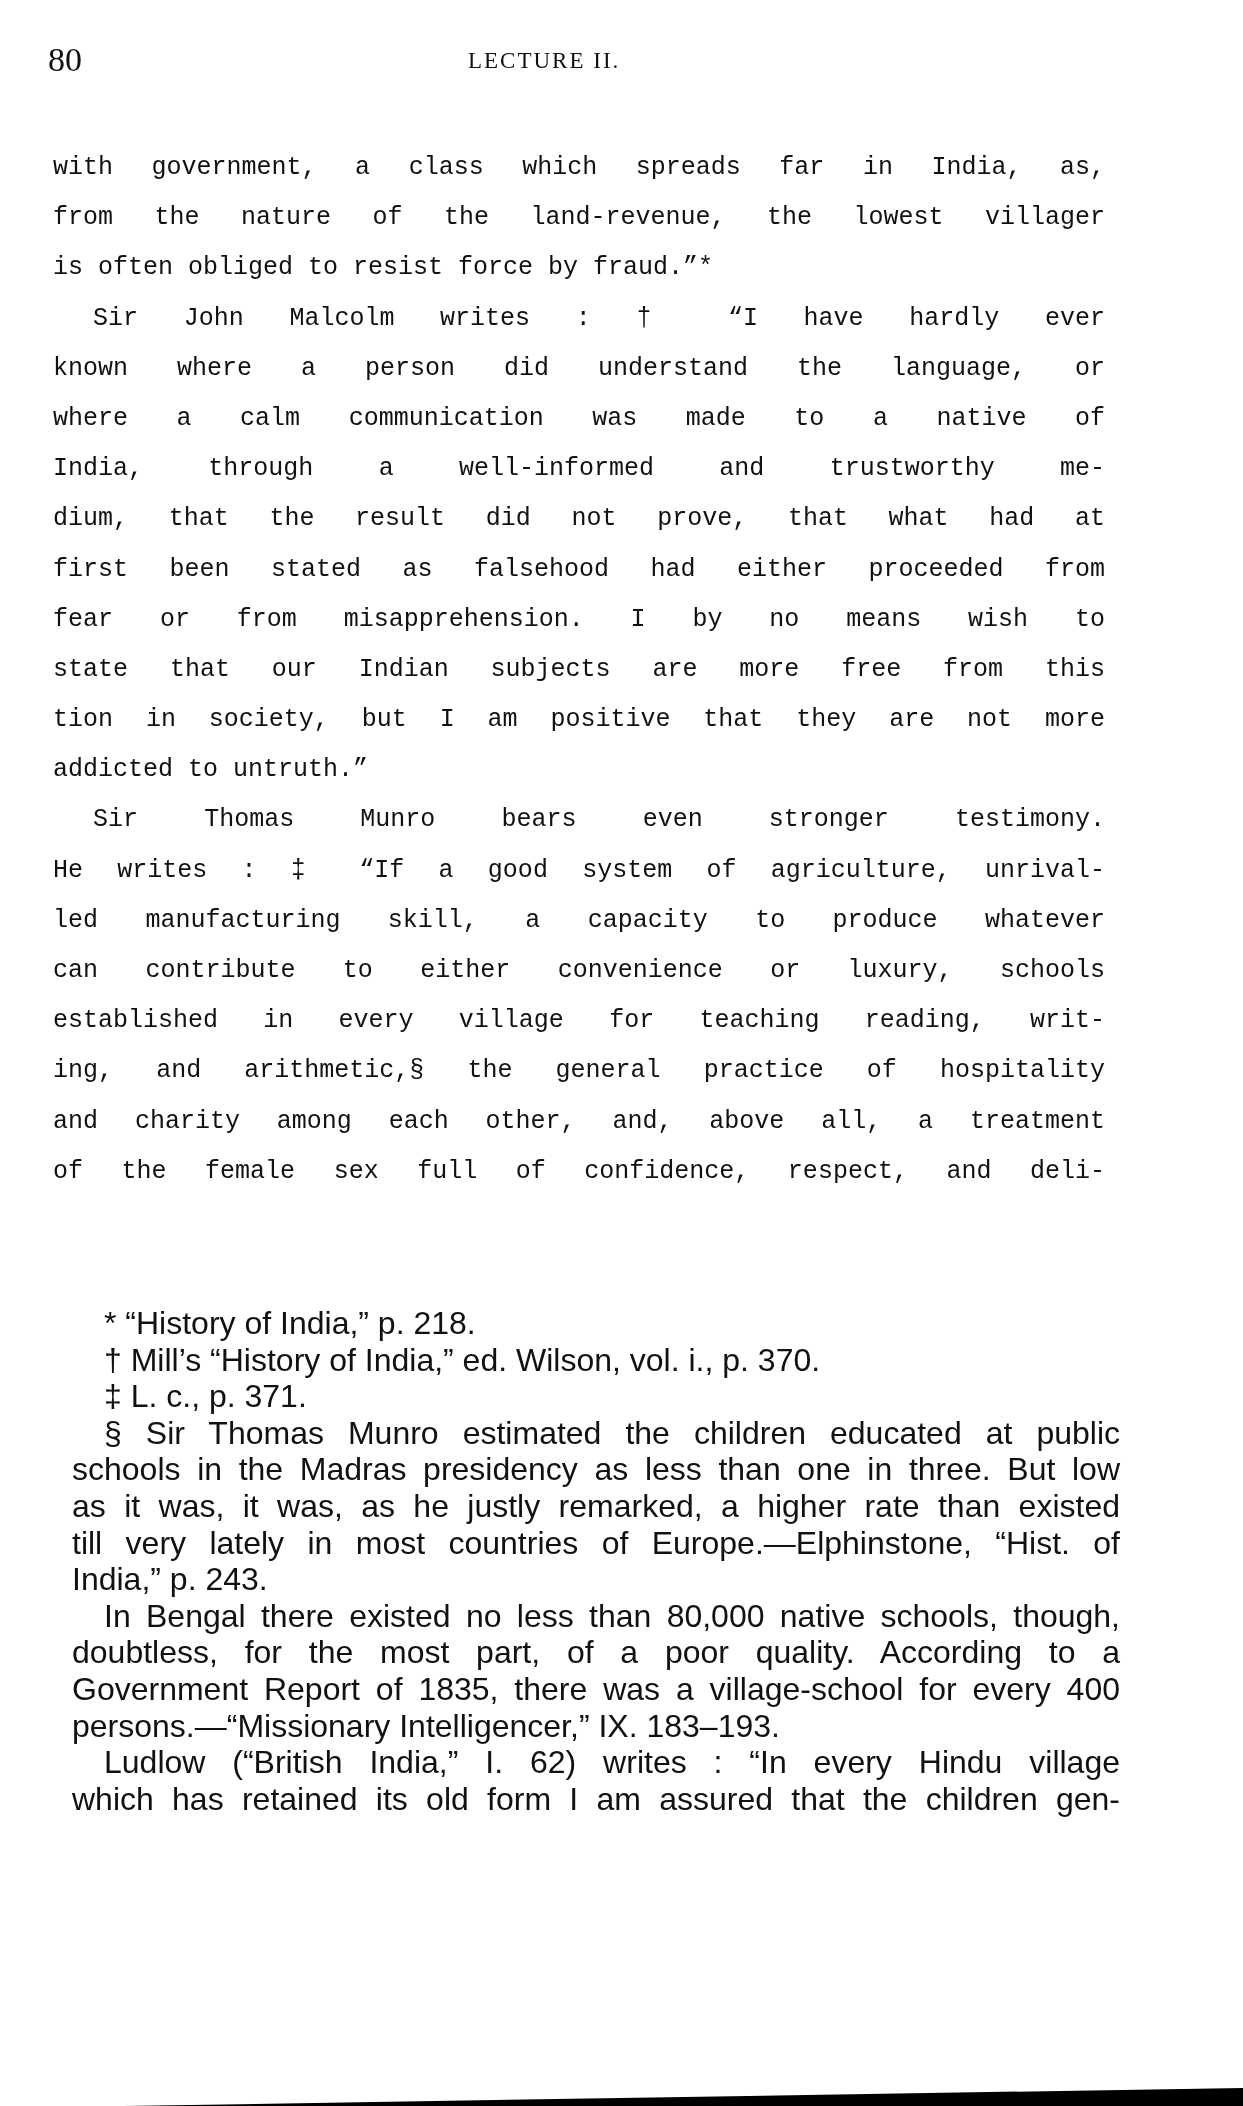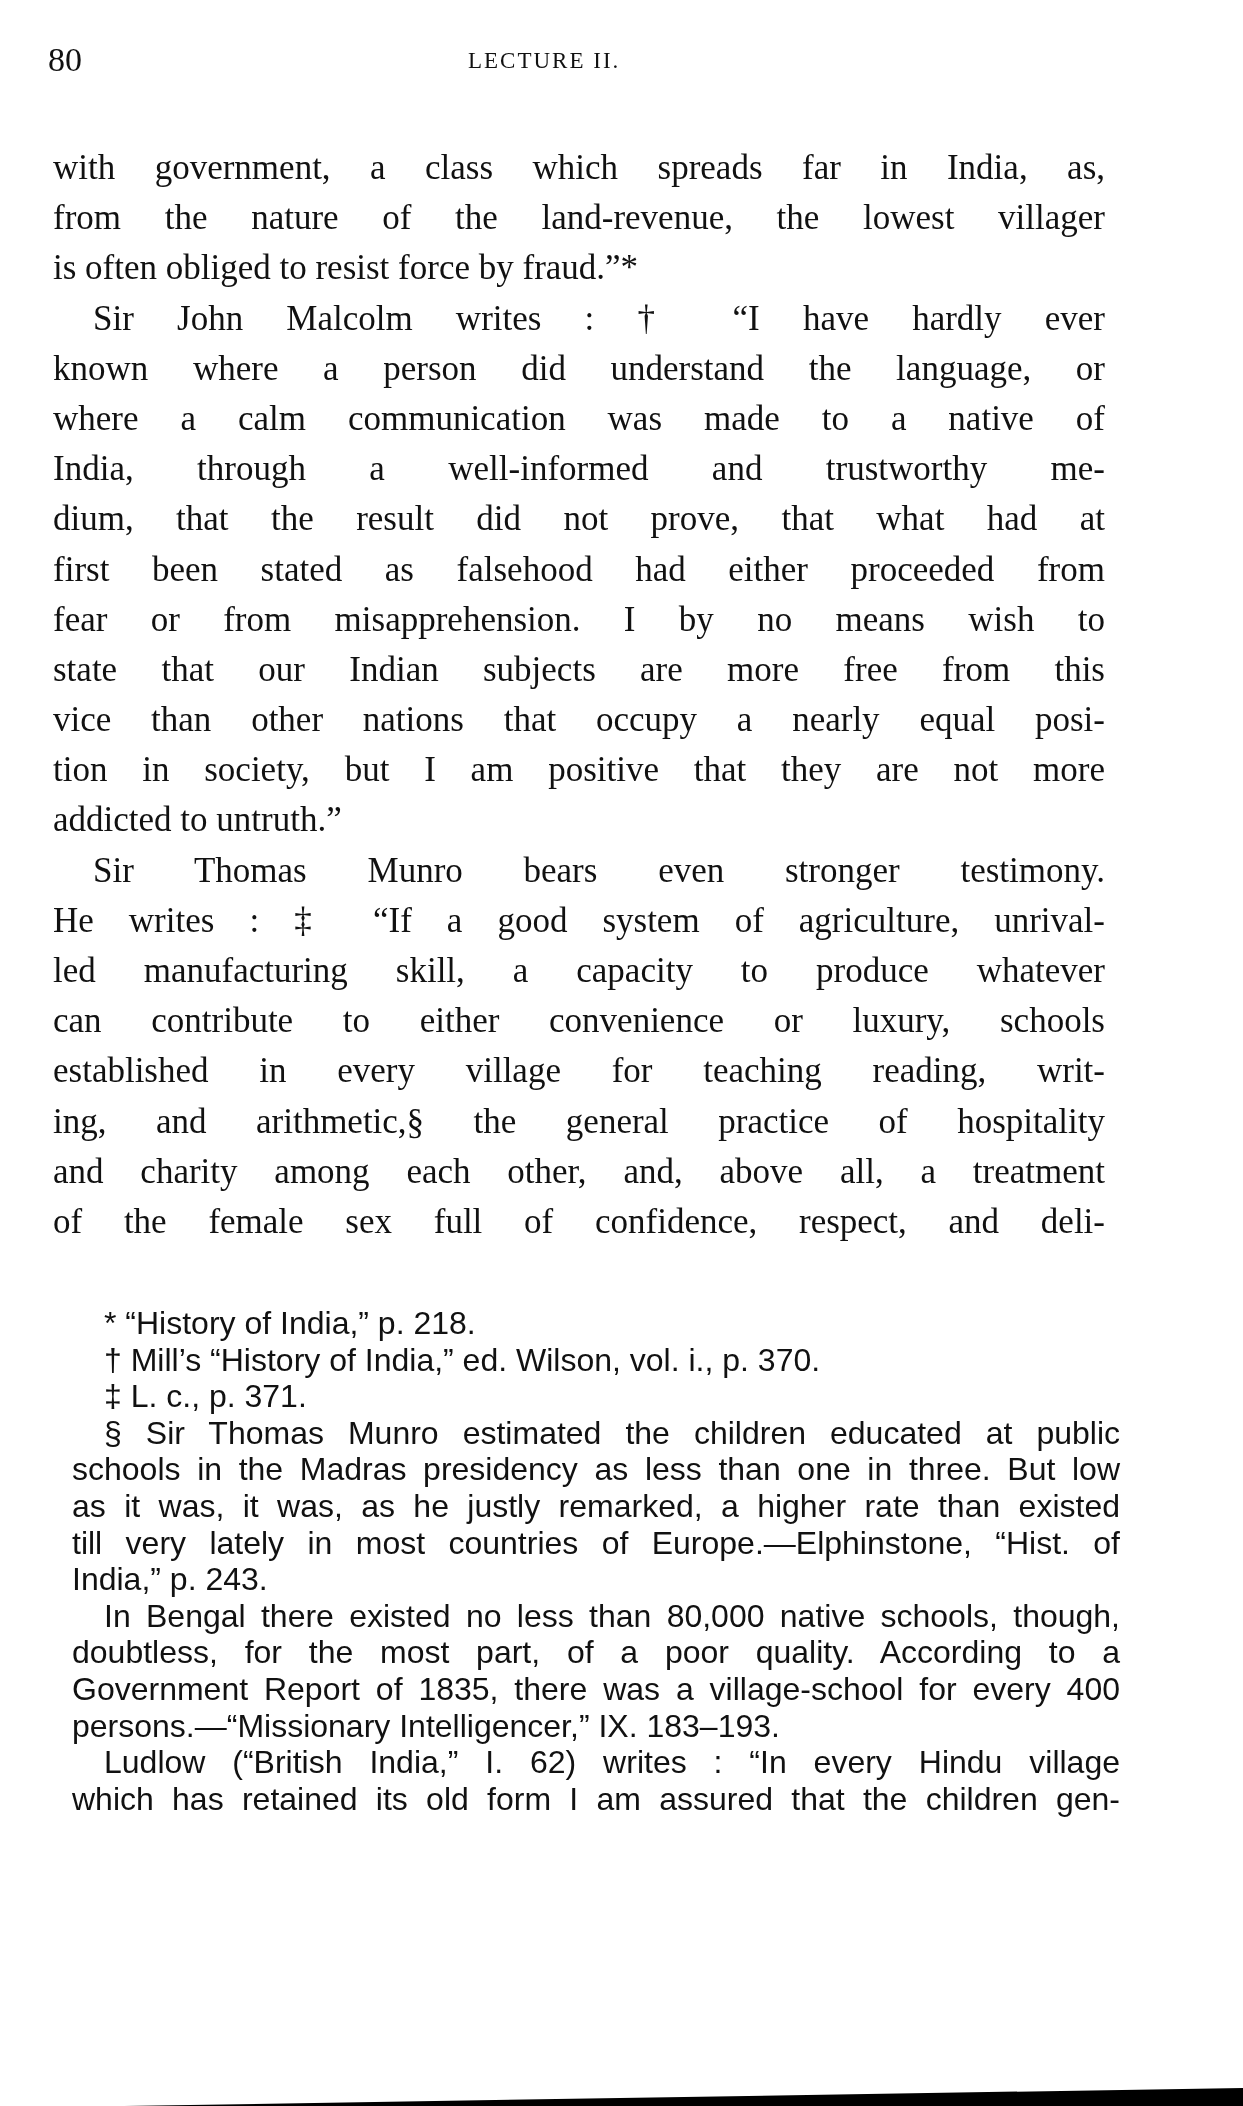--- a/index.html
+++ b/index.html
@@ -48,22 +48,22 @@
     }
     .body-text {
       position: absolute;
       left: 53px;
       top: 135px;
       width: 1052px;
     }
     .line {
       display: block;
       white-space: nowrap;
-      font-family: Liberation Serif, serif;
-      font-size: 35px;
+      font-family: Liberation Mono, monospace;
+      font-size: 25px;
       line-height: 50.2px;
       height: 50.2px;
       text-align: justify;
       text-align-last: justify;
       overflow: visible;
     }
     .line.last {
       text-align-last: left;
     }
     .line.indent {
@@ -114,21 +114,20 @@
       <span class="line">from the nature of the land-revenue, the lowest villager</span>
       <span class="line last">is often obliged to resist force by fraud.”*</span>
       <span class="line indent">Sir John Malcolm writes : † “I have hardly ever</span>
       <span class="line">known where a person did understand the language, or</span>
       <span class="line">where a calm communication was made to a native of</span>
       <span class="line">India, through a well-informed and trustworthy me-</span>
       <span class="line">dium, that the result did not prove, that what had at</span>
       <span class="line">first been stated as falsehood had either proceeded from</span>
       <span class="line">fear or from misapprehension. I by no means wish to</span>
       <span class="line">state that our Indian subjects are more free from this</span>
-      <span class="line">vice than other nations that occupy a nearly equal posi-</span>
       <span class="line">tion in society, but I am positive that they are not more</span>
       <span class="line last">addicted to untruth.”</span>
       <span class="line indent">Sir Thomas Munro bears even stronger testimony.</span>
       <span class="line">He writes : ‡ “If a good system of agriculture, unrival-</span>
       <span class="line">led manufacturing skill, a capacity to produce whatever</span>
       <span class="line">can contribute to either convenience or luxury, schools</span>
       <span class="line">established in every village for teaching reading, writ-</span>
       <span class="line">ing, and arithmetic,§ the general practice of hospitality</span>
       <span class="line">and charity among each other, and, above all, a treatment</span>
       <span class="line">of the female sex full of confidence, respect, and deli-</span>

